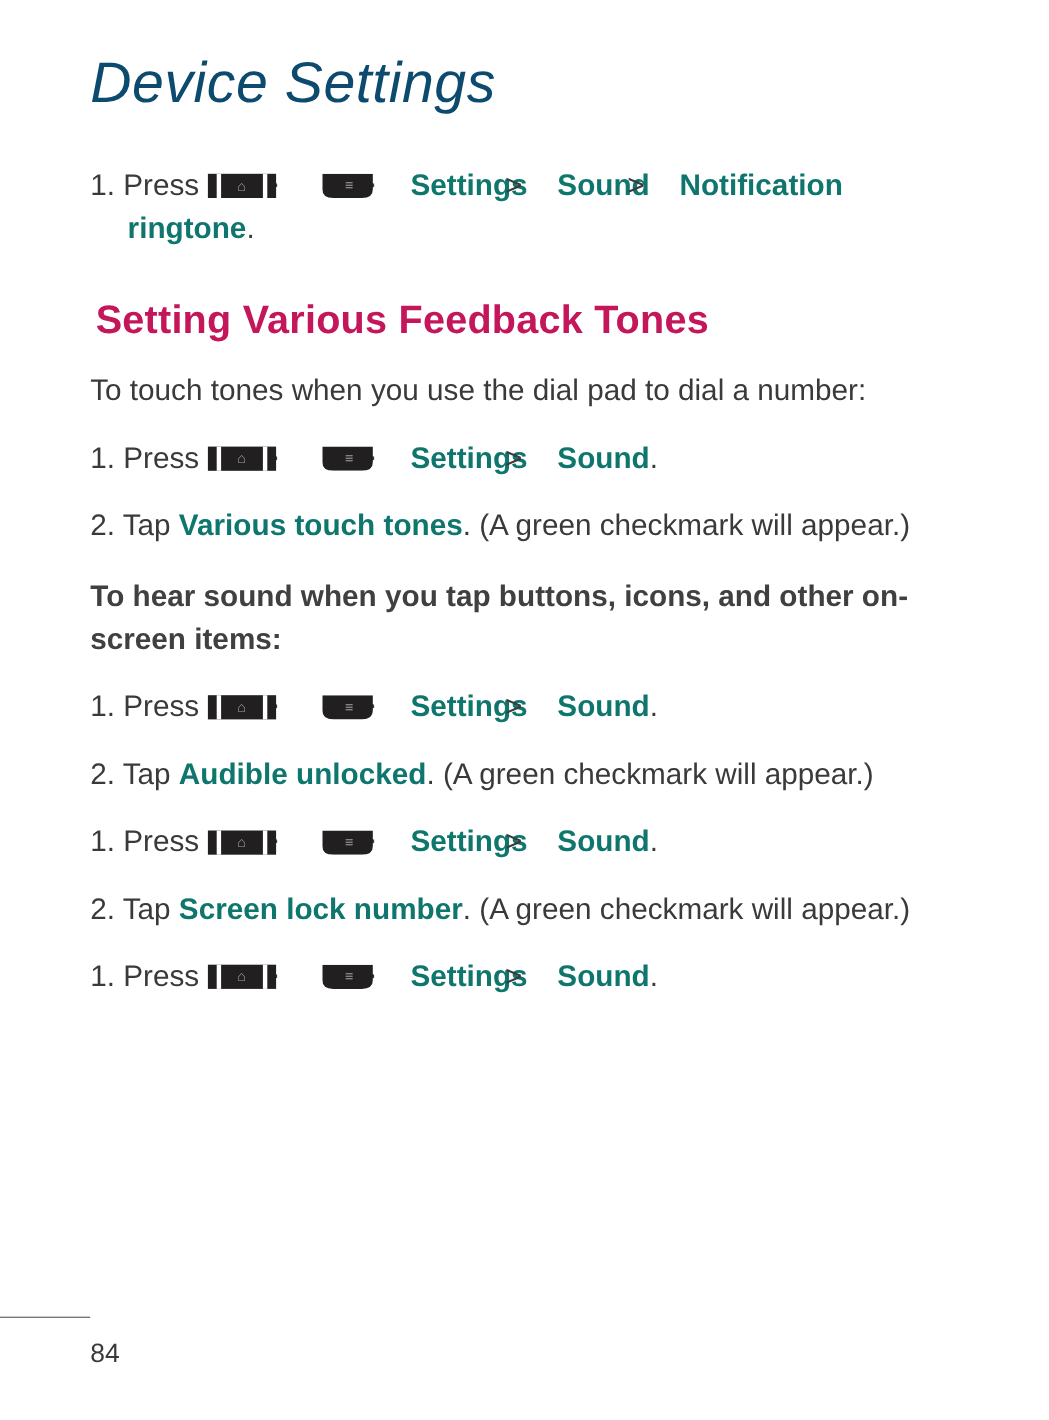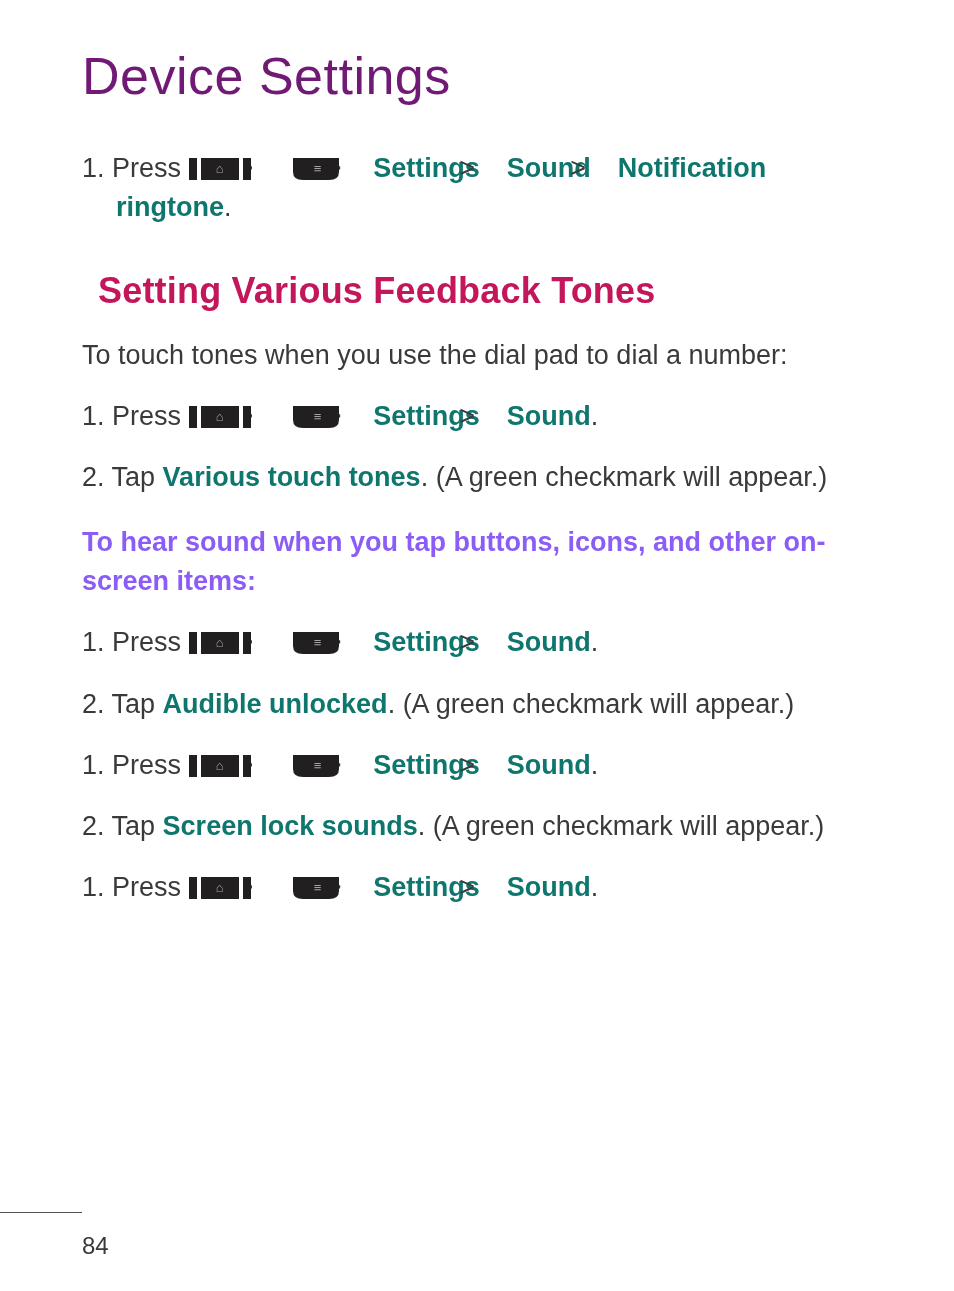--- a/index.html
+++ b/index.html
@@ -17,46 +17,47 @@
     box-sizing: border-box;
     padding: 48px 68px 0 82px;
     font-size: 27px;
     line-height: 1.45;
     font-weight: 300;
     font-stretch: condensed;
   }
   .page-title {
     font-size: 52px;
     line-height: 1.1;
-    color: #701a75;
+    color: #0c4a6e;
     font-weight: 300;
     margin: 0 0 44px 0;
     letter-spacing: 0.5px;
+    font-style: italic;
   }
   .section-heading {
     color: #c4165a;
     font-size: 36px;
     font-weight: 600;
-    margin: 38px 0 18px 16px;
+    margin: 38px 0 18px 5px;
     letter-spacing: 0.2px;
   }
   p {
     margin: 0 0 22px 0;
   }
   .step {
     padding-left: 34px;
     text-indent: -34px;
     margin: 0 0 22px 0;
   }
   .step-num::after {
     content: "";
   }
   .sub-heading {
     font-weight: 600;
-    color: #8b5cf6;
+    color: #404040;
     margin: 26px 0 22px 0;
   }
   b, .bold {
     font-weight: 600;
     color: #0f766e;
   }
   .sep {
     display: inline-block;
     padding: 0 6px;
   }
@@ -109,21 +110,21 @@
     transform: translate(-50%, -55%);
     color: #a6a29d;
     font-size: 13px;
     line-height: 1;
   }
 
   
   .page-footer {
     position: absolute;
     left: 0;
-    bottom: 27px;
+    bottom: 42px;
   }
   .page-footer .rule {
     border-top: 1px solid #555;
     width: 82px;
     margin-bottom: 16px;
   }
   .page-footer .num {
     font-size: 24px;
     color: #3a3a3a;
     padding-left: 82px;
@@ -220,21 +221,21 @@
       <span class="glyph">≡</span>
     </span>
     &nbsp;<span class="sep">&gt;</span>
     <b>Settings</b>
     <span class="sep">&gt;</span>
     <b>Sound</b><span>.</span>
   </p>
 
   <p class="step">
     <span class="step-num">2.</span>
-    <span>Tap </span><b>Screen lock sounds</b><span>. (A green checkmark will appear.)</span>
+    <span>Tap </span><b>Screen lock number</b><span>. (A green checkmark will appear.)</span>
   </p>
 
 
   <p class="step">
     <span class="step-num">1.</span>
     <span>Press </span>
     <span class="chip chip-home"><span class="glyph">⌂</span></span>
     &nbsp;<span class="sep">&gt;</span>&nbsp;
     <span class="chip chip-menu">
       <svg viewBox="0 0 46 22" preserveAspectRatio="none">

